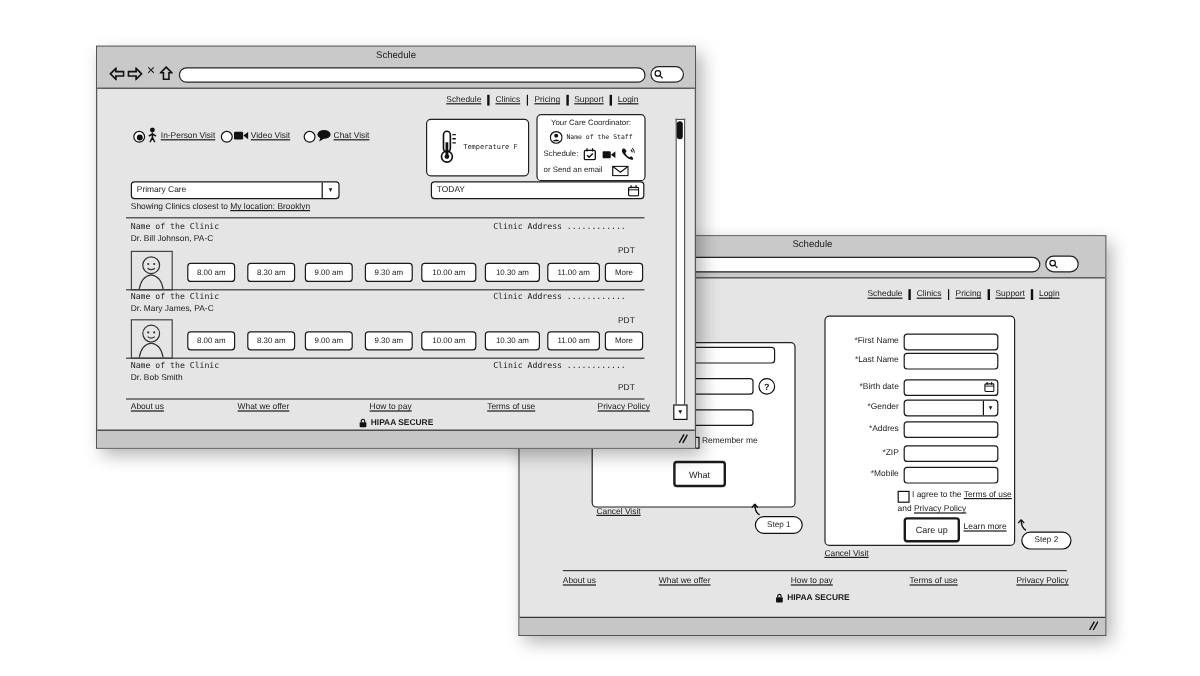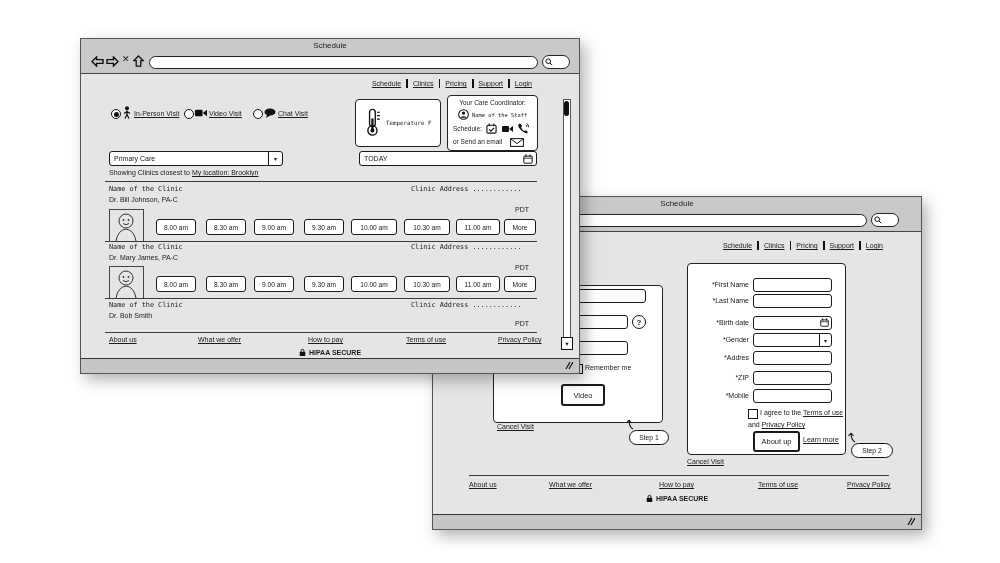--- a/index.html
+++ b/index.html
@@ -86,21 +86,21 @@
       <span class="navitem">Login</span>
     </div>
 
     <div class="card" style="left:60px;top:88px;width:168px;height:136px;"></div>
     <div class="field" style="left:78px;top:92px;width:133px;height:12px;"></div>
     <div class="field" style="left:65px;top:118px;width:128px;height:12px;"></div>
     <div class="qcircle" style="left:199px;top:118px;">?</div>
     <div class="field" style="left:65px;top:144px;width:128px;height:12px;"></div>
     <span class="cb" style="left:140px;top:167px;"></span>
     <span class="abs t7" style="left:152px;top:167px;">Remember me</span>
-    <div class="btn" style="left:128px;top:187px;width:40px;height:18px;font-size:7.5px;border-width:2px;">Video</div>
+    <div class="btn" style="left:128px;top:187px;width:40px;height:18px;font-size:7.5px;border-width:2px;">What</div>
     <span class="abs t7 lnk" style="left:64px;top:226px;">Cancel Visit</span>
     <div class="callout" style="left:196px;top:233px;width:38px;height:13px;">Step 1</div>
     <span class="abs" style="left:192px;top:222px;">
       <svg width="10" height="11" viewBox="0 0 10 11">
           <path d="M8 10 Q4 8 4 1 M4 1 l-2.5 3 M4 1 l2.5 3" fill="none" stroke="#111" stroke-width="1.1"></path>
         </svg>
       </span>
 
     <div class="card" style="left:254px;top:66px;width:157px;height:190px;"></div>
 
@@ -132,21 +132,21 @@
 
     <span class="cb" style="left:315px;top:212px;"></span>
     <span class="abs t7" style="left:327px;top:212px;white-space:nowrap;">
       <span>I agree to the</span>
       <span class="lnk">Terms of use</span>
     </span>
     <span class="abs t7" style="left:315px;top:224px;white-space:nowrap;">
       <span>and</span>
       <span class="lnk">Privacy Policy</span>
     </span>
-    <div class="btn" style="left:320px;top:234px;width:43px;height:17px;font-size:7.5px;border-width:2px;">About up</div>
+    <div class="btn" style="left:320px;top:234px;width:43px;height:17px;font-size:7.5px;border-width:2px;">Care up</div>
     <span class="abs t7 lnk" style="left:370px;top:239px;">Learn more</span>
     <div class="callout" style="left:418px;top:246px;width:40px;height:13px;">Step 2</div>
     <span class="abs" style="left:414px;top:235px;">
       <svg width="10" height="11" viewBox="0 0 10 11">
           <path d="M8 10 Q4 8 4 1 M4 1 l-2.5 3 M4 1 l2.5 3" fill="none" stroke="#111" stroke-width="1.1"></path>
         </svg>
       </span>
     <span class="abs t7 lnk" style="left:254px;top:261px;">Cancel Visit</span>
 
     <div class="sep" style="left:36px;right:32px;top:278px;"></div>

